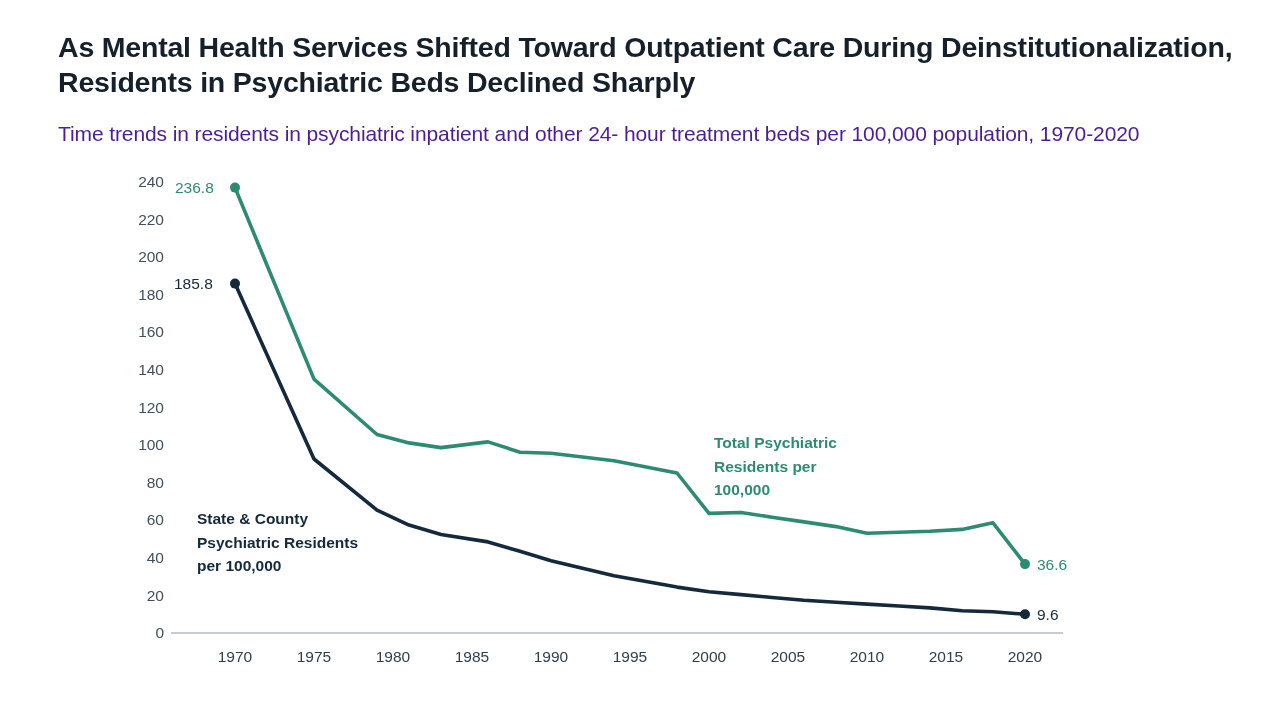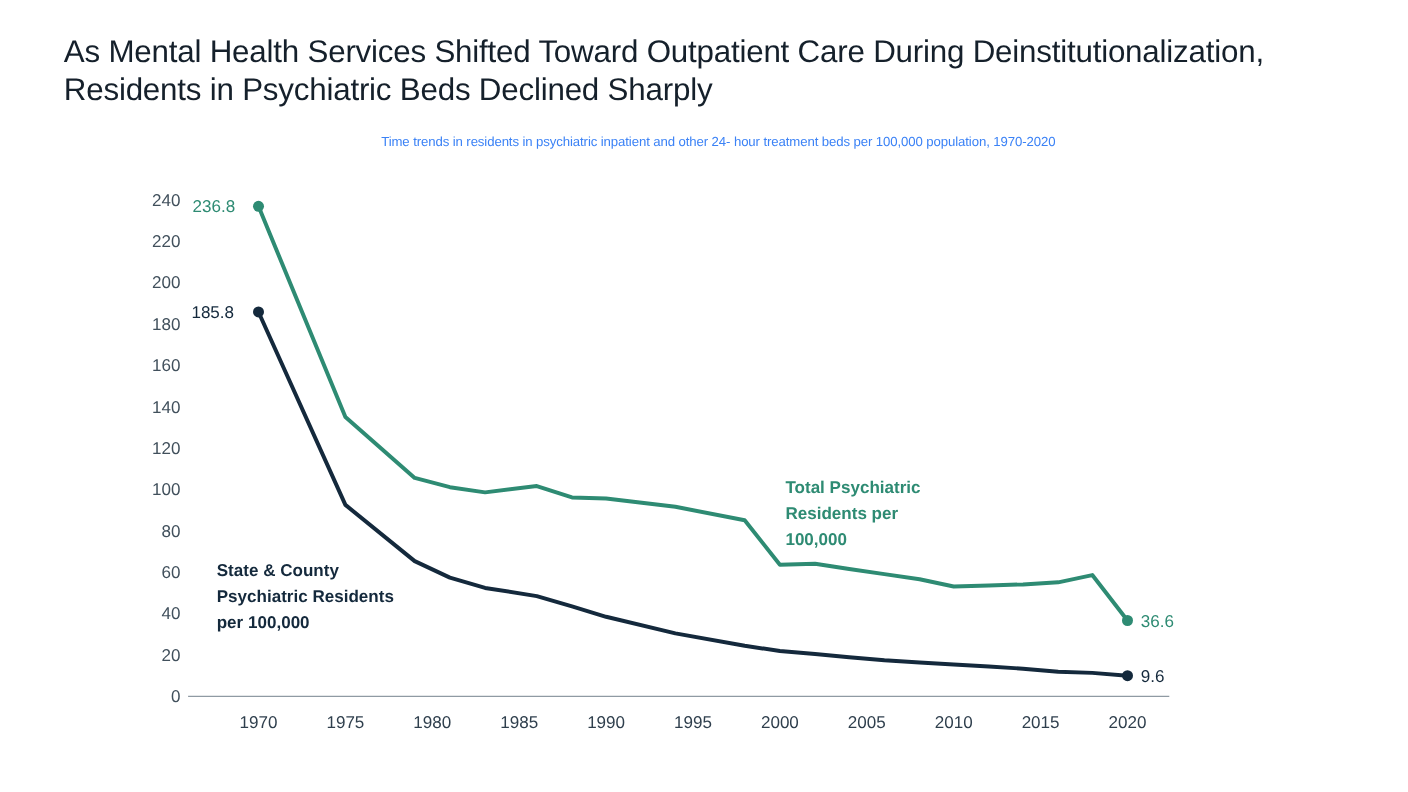--- a/index.html
+++ b/index.html
@@ -20,35 +20,34 @@
     width: 1280px;
     height: 720px;
     box-sizing: border-box;
   }
   .title {
     position: absolute;
     left: 58px;
     top: 30px;
     width: 1180px;
     font-size: 28.5px;
-    font-weight: normal;
+    font-weight: bold;
     line-height: 1.22;
     letter-spacing: -0.2px;
     color: #15202b;
   }
   .subtitle {
     position: absolute;
     left: 58px;
     top: 122px;
     width: 1190px;
-    font-size: 12px;
+    font-size: 21px;
     font-weight: normal;
-    color: #3b82f6;
+    color: #4c1d95;
     letter-spacing: -0.1px;
-    text-align: center;
   }
   .chart-area {
     position: absolute;
     left: 16px;
     top: 150px;
     width: 1280px;
     height: 540px;
   }
   svg {
     display: block;

